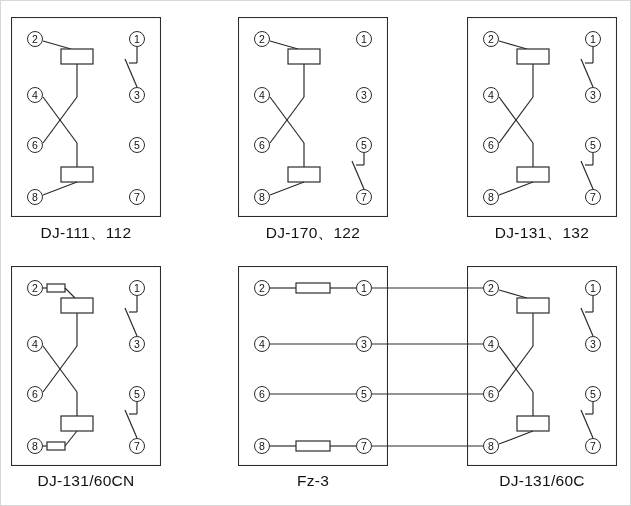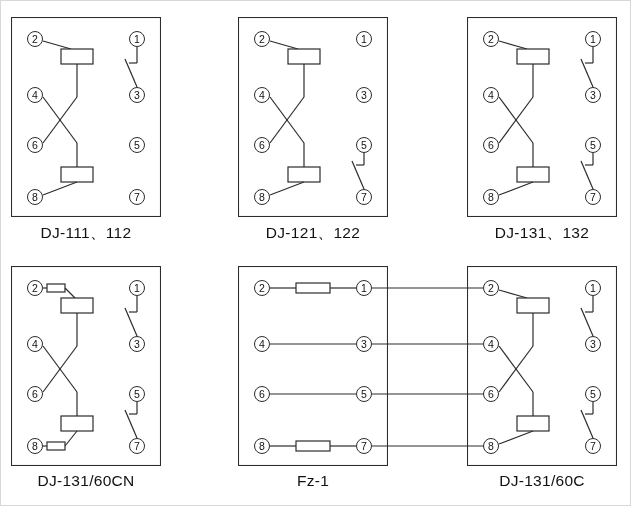--- a/index.html
+++ b/index.html
@@ -95,21 +95,21 @@
       </svg>
     </div>
     <div class="terminal p2">2</div>
     <div class="terminal p4">4</div>
     <div class="terminal p6">6</div>
     <div class="terminal p8">8</div>
     <div class="terminal p1">1</div>
     <div class="terminal p3">3</div>
     <div class="terminal p5">5</div>
     <div class="terminal p7">7</div>
-    <div class="label">DJ-121、122</div>
+    <div class="label">DJ-170、122</div>
   </div>
 
   <div class="diagram" style="left:466px; top:16px;">
     <div class="box">
       <svg width="150" height="200" viewBox="0 0 150 200">
         <rect class="frame" x="0.5" y="0.5" width="149" height="199"></rect>
         <g class="wire">
           <line x1="32" y1="24" x2="60" y2="32"></line>
           <rect x="50" y="32" width="32" height="15"></rect>
           <line x1="66" y1="47" x2="66" y2="80"></line>
@@ -206,21 +206,21 @@
       </svg>
     </div>
     <div class="terminal p2">2</div>
     <div class="terminal p4">4</div>
     <div class="terminal p6">6</div>
     <div class="terminal p8">8</div>
     <div class="terminal p1">1</div>
     <div class="terminal p3">3</div>
     <div class="terminal p5">5</div>
     <div class="terminal p7">7</div>
-    <div class="label">Fz-1</div>
+    <div class="label">Fz-3</div>
   </div>
 
   <svg class="connector" width="111" height="200" viewBox="0 0 111 200">
     <g class="wire">
       <line x1="0" y1="22" x2="111" y2="22"></line>
       <line x1="0" y1="78" x2="111" y2="78"></line>
       <line x1="0" y1="128" x2="111" y2="128"></line>
       <line x1="0" y1="180" x2="111" y2="180"></line>
     </g>
   </svg>

